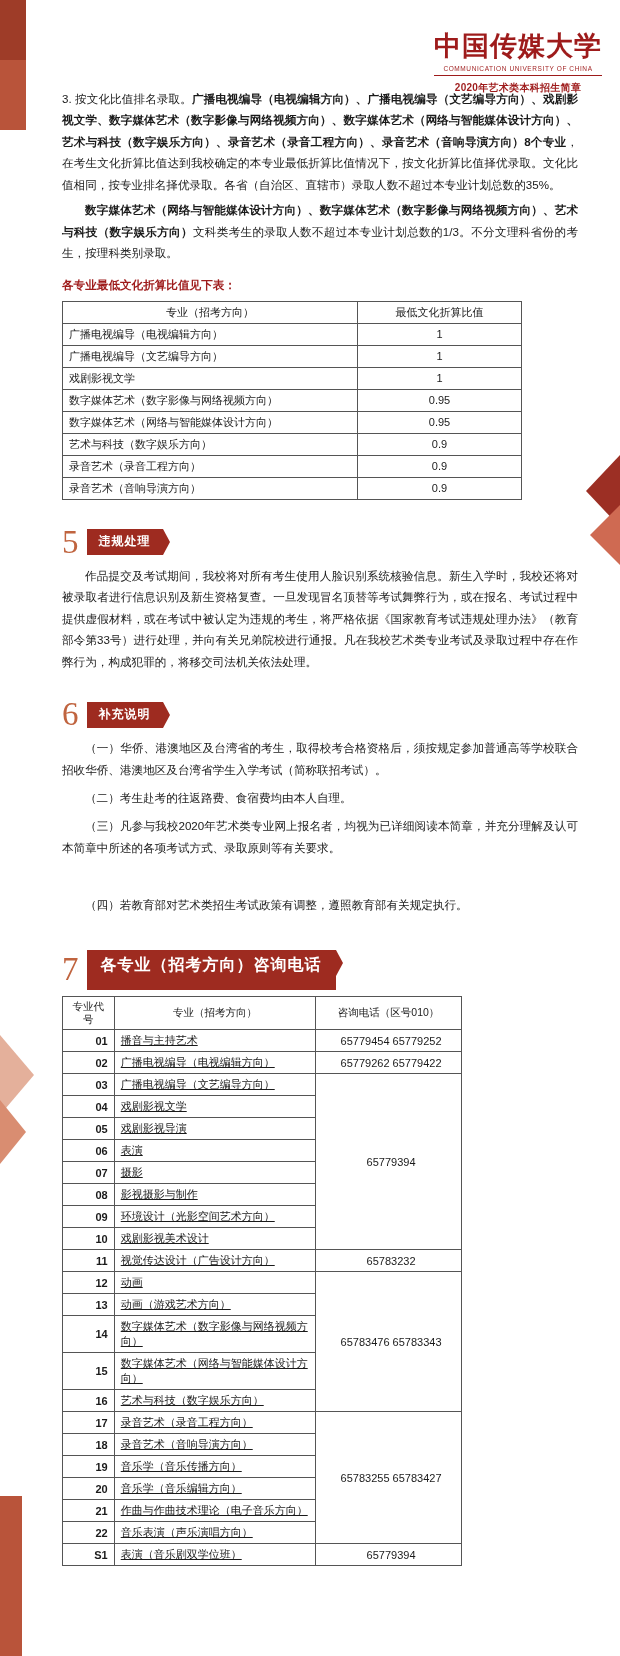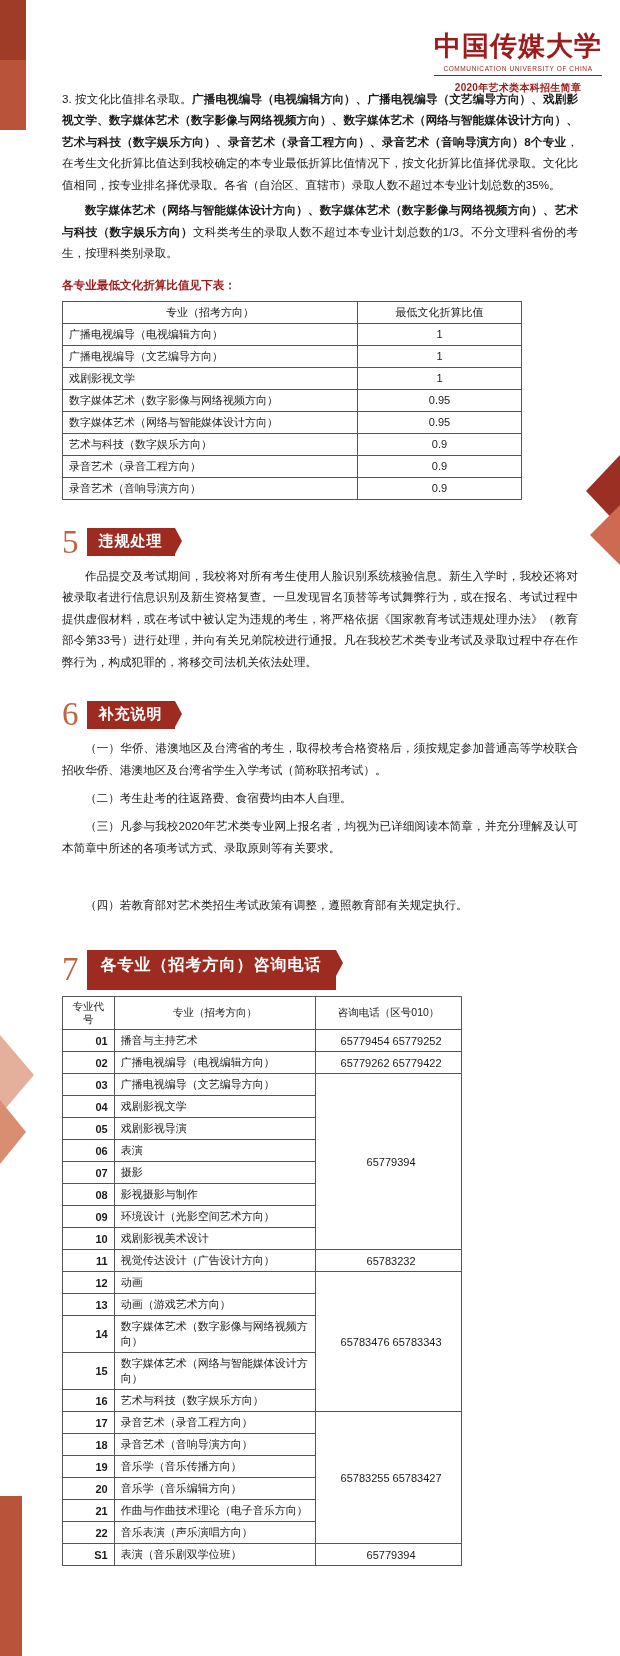--- a/index.html
+++ b/index.html
@@ -132,21 +132,21 @@
     font-family:"Liberation Serif","DejaVu Serif",serif;
     font-size:33px;
     color:#c0643f;
     line-height:1;
     margin-right:8px;
     font-weight:normal;
   }
   .sec-title{
     background:#9e2b20;
     color:#fff;
-    font-size:15px;
+    font-size:12px;
     font-weight:bold;
     padding:4px 12px 5px 12px;
     letter-spacing:1px;
     position:relative;
   }
   .sec-title::after{
     content:"";
     position:absolute;
     right:-7px;top:0;
     width:0;height:0;
@@ -166,21 +166,21 @@
     font-size:10px;
   }
   .t2 th{
     text-align:center;
     font-size:10.5px;
     line-height:1.25;
     padding:3px 2px;
   }
   .t2 td{ padding:2.5px 4px; }
   .t2 td.code{ text-align:right; width:42px;font-weight:bold;}
-  .t2 td.major{ width:210px; }
+  .t2 td.major{ width:210px;text-decoration:underline; }
   .t2 td.phone{ text-align:center; width:138px;padding-left:11px;}
   .spacer{height:14px;}
 </style>
 </head>
 <body>
 
 <div class="page">
 
   <div class="deco-top-left"></div>
   <div class="deco-top-left2"></div>

